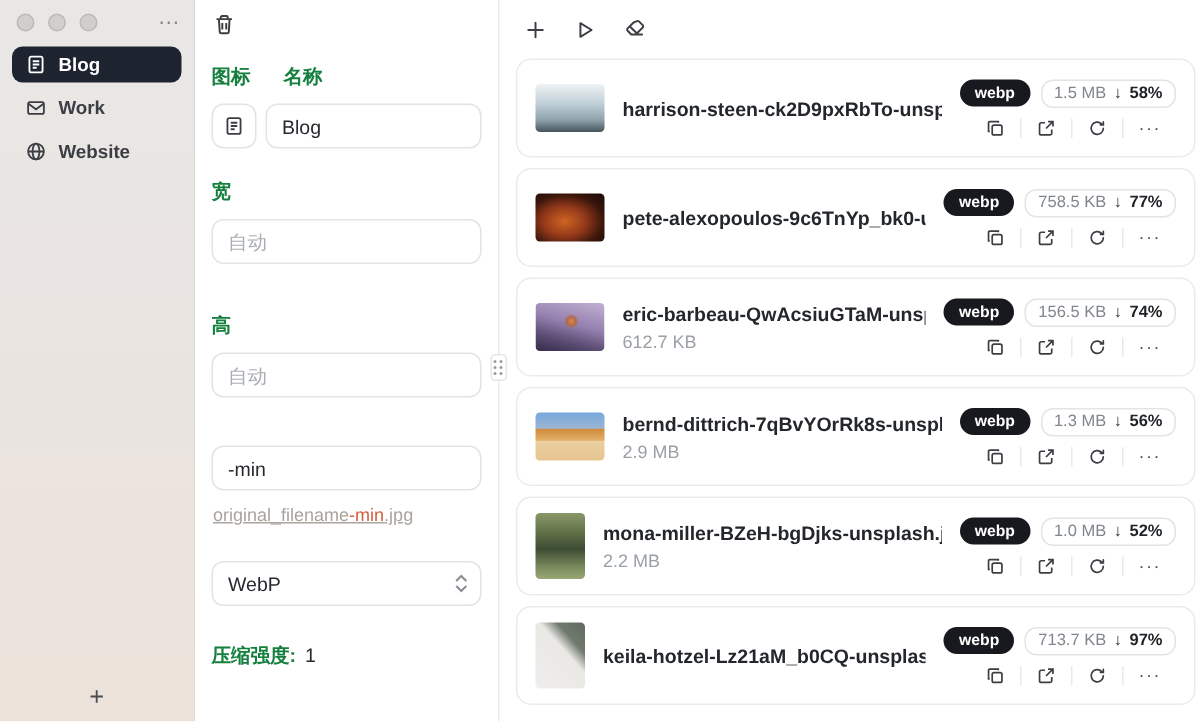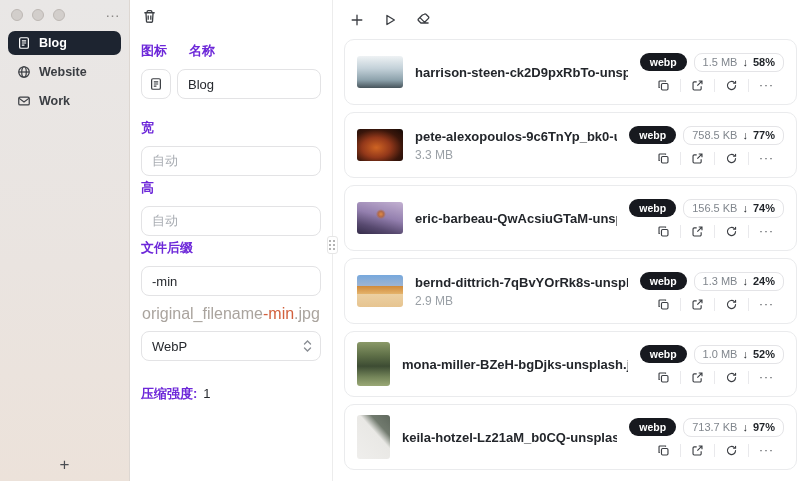--- a/index.html
+++ b/index.html
@@ -23,31 +23,31 @@
   .nav-item.selected { background:#1d2430; color:#fff; }
   .nav-item.selected svg { stroke:#fff; }
   .nav-item svg { stroke:#3b3e43; }
   .add-project { position:absolute; bottom:4px; left:50%; transform:translateX(-50%);
     background:none; border:none; font-size:17px; color:#4a4d52; cursor:pointer; padding:2px 8px; }
 
   
   .settings { position:relative; width:203px; flex:0 0 203px; height:100%; background:#fff;
     border-right:1px solid #ececec; padding:8px 11px 0 11px; }
   .trash-btn { background:none; border:none; cursor:pointer; padding:0; margin:1px 0 18px 1px; display:block; }
-  .field-label { font-size:13px; font-weight:700; color:#6d28d9; margin-bottom:9px; }
+  .field-label { font-size:13px; font-weight:700; color:#15803d; margin-bottom:9px; }
   .row-labels { display:flex; gap:22px; }
   .icon-name-row { display:flex; gap:6px; margin-bottom:20px; }
   .icon-btn { width:30px; height:30px; border:1px solid #e3e3e5; border-radius:8px; background:#fff;
     display:flex; align-items:center; justify-content:center; cursor:pointer; }
   .text-input { flex:1; width:100%; height:30px; border:1px solid #e3e3e5; border-radius:8px;
     padding:0 10px; font-size:13px; color:#26292e; background:#fff; outline:none;
     font-family:"Liberation Sans","DejaVu Sans",sans-serif; }
   .text-input::placeholder { color:#a9adb3; }
-  .mb20 { margin-bottom:3px;font-family:Liberation Serif, serif; }
-  .helper { font-size:16px; color:#aaa49e; margin:9px 0 8px 1px; }
+  .mb20 { margin-bottom:32px; }
+  .helper { font-size:12px; color:#aaa49e; margin:9px 0 24px 1px;text-decoration:underline; }
   .helper .hl { color:#d2603d; }
   .select-box { position:relative; height:30px; border:1px solid #e3e3e5; border-radius:8px;
     display:flex; align-items:center; padding:0 10px; font-size:13px; color:#26292e;
     cursor:pointer; margin-bottom:24px; }
   .select-box .stepper { position:absolute; right:8px; top:50%; transform:translateY(-50%); }
   .strength-row { display:flex; gap:6px; align-items:baseline; margin-bottom:14px; }
   .strength-row .val { font-size:13px; color:#26292e; }
 
   
   .grip { position:absolute; left:327px; top:236px; width:11px; height:18px; background:#fff;
@@ -107,32 +107,32 @@
     <nav class="nav">
       <div class="nav-item selected">
         <svg width="14" height="14" viewBox="0 0 16 16" fill="none" stroke-width="1.4">
           <rect x="3" y="2" width="10" height="12" rx="1.5"></rect>
             <path d="M5.5 5.5h5M5.5 8h5M5.5 10.5h3"></path>
         </svg>
         <span>Blog</span>
       </div>
       <div class="nav-item">
         <svg width="14" height="14" viewBox="0 0 16 16" fill="none" stroke-width="1.4">
+          <rect x="2" y="3.5" width="12" height="9" rx="1.5"></rect>
+            <path d="M2.5 5l5.5 4 5.5-4"></path>
+        </svg>
+        <span>Work</span>
+      </div>
+      <div class="nav-item">
+        <svg width="14" height="14" viewBox="0 0 16 16" fill="none" stroke-width="1.4">
           <circle cx="8" cy="8" r="6"></circle>
             <ellipse cx="8" cy="8" rx="2.6" ry="6"></ellipse>
             <path d="M2 8h12"></path>
         </svg>
         <span>Website</span>
-      </div>
-      <div class="nav-item">
-        <svg width="14" height="14" viewBox="0 0 16 16" fill="none" stroke-width="1.4">
-          <rect x="2" y="3.5" width="12" height="9" rx="1.5"></rect>
-            <path d="M2.5 5l5.5 4 5.5-4"></path>
-        </svg>
-        <span>Work</span>
       </div>
     </nav>
 
     <button class="add-project">+</button>
   </aside>
 
   <section class="settings">
     <button class="trash-btn">
       <svg width="15" height="15" viewBox="0 0 16 16" fill="none" stroke="#3b3e43" stroke-width="1.4">
         <path d="M2.5 4h11M5.5 4V2.8a1 1 0 0 1 1-1h3a1 1 0 0 1 1 1V4M4.2 4l.6 9.2a1 1 0 0 0 1 .9h4.4a1 1 0 0 0 1-.9L11.8 4M6.6 6.8v4.6M9.4 6.8v4.6"></path>
@@ -152,21 +152,20 @@
       </button>
       <input class="text-input" type="text" value="Blog" style="">
     </div>
 
     <div class="field-label">宽</div>
     <input class="text-input mb20" type="text" placeholder="自动" style="">
 
     <div class="field-label">高</div>
     <input class="text-input mb20" type="text" placeholder="自动" style="">
 
-    <div class="field-label">文件后缀</div>
     <input class="text-input" type="text" value="-min" style="">
     <div class="helper"><span>original_filename</span><span class="hl">-min</span><span>.jpg</span></div>
 
     <div class="select-box">
       <span>WebP</span>
       <svg class="stepper" width="9" height="13" viewBox="0 0 9 13" fill="none" stroke="#8a8e94" stroke-width="1.4" stroke-linecap="round">
         <path d="M1.5 4.5 4.5 1.5 7.5 4.5M1.5 8.5 4.5 11.5 7.5 8.5"></path>
       </svg>
     </div>
 
@@ -248,21 +247,20 @@
                 <span class="more-dots">···</span>
               </button>
           </div>
         </div>
       </div>
 
       <div class="card">
         <div class="thumb landscape t1"></div>
         <div class="meta">
           <div class="fname">pete-alexopoulos-9c6TnYp_bk0-unsplas...</div>
-          <div class="fsize">3.3 MB</div>
         </div>
         <div class="right-cluster">
           <div class="pills">
             <span class="fmt-badge">webp</span>
             <span class="result-pill">
               <span class="osize">758.5 KB</span>
               <span class="arrow">↓</span>
               <span class="pct">77%</span>
             </span>
           </div>
@@ -290,20 +288,21 @@
                 <span class="more-dots">···</span>
               </button>
           </div>
         </div>
       </div>
 
       <div class="card">
         <div class="thumb landscape t2"></div>
         <div class="meta">
           <div class="fname">eric-barbeau-QwAcsiuGTaM-unsplash.jpg</div>
+          <div class="fsize">612.7 KB</div>
         </div>
         <div class="right-cluster">
           <div class="pills">
             <span class="fmt-badge">webp</span>
             <span class="result-pill">
               <span class="osize">156.5 KB</span>
               <span class="arrow">↓</span>
               <span class="pct">74%</span>
             </span>
           </div>
@@ -339,21 +338,21 @@
         <div class="meta">
           <div class="fname">bernd-dittrich-7qBvYOrRk8s-unsplash.jpg</div>
           <div class="fsize">2.9 MB</div>
         </div>
         <div class="right-cluster">
           <div class="pills">
             <span class="fmt-badge">webp</span>
             <span class="result-pill">
               <span class="osize">1.3 MB</span>
               <span class="arrow">↓</span>
-              <span class="pct">24%</span>
+              <span class="pct">56%</span>
             </span>
           </div>
           <div class="actions">
             <button class="action-btn">
                 <svg width="13" height="13" viewBox="0 0 16 16" fill="none" stroke="#3b3e43" stroke-width="1.4">
                   <rect x="5.5" y="5.5" width="8" height="8" rx="1.5"></rect>
                   <path d="M3.5 10.5h-1a0 0 0 0 1 0 0v-7a1 1 0 0 1 1-1h7v1"></path>
                 </svg>
               </button>
             <span class="action-sep"></span>
@@ -373,20 +372,21 @@
                 <span class="more-dots">···</span>
               </button>
           </div>
         </div>
       </div>
 
       <div class="card">
         <div class="thumb portrait t4"></div>
         <div class="meta">
           <div class="fname">mona-miller-BZeH-bgDjks-unsplash.jpg</div>
+          <div class="fsize">2.2 MB</div>
         </div>
         <div class="right-cluster">
           <div class="pills">
             <span class="fmt-badge">webp</span>
             <span class="result-pill">
               <span class="osize">1.0 MB</span>
               <span class="arrow">↓</span>
               <span class="pct">52%</span>
             </span>
           </div>

